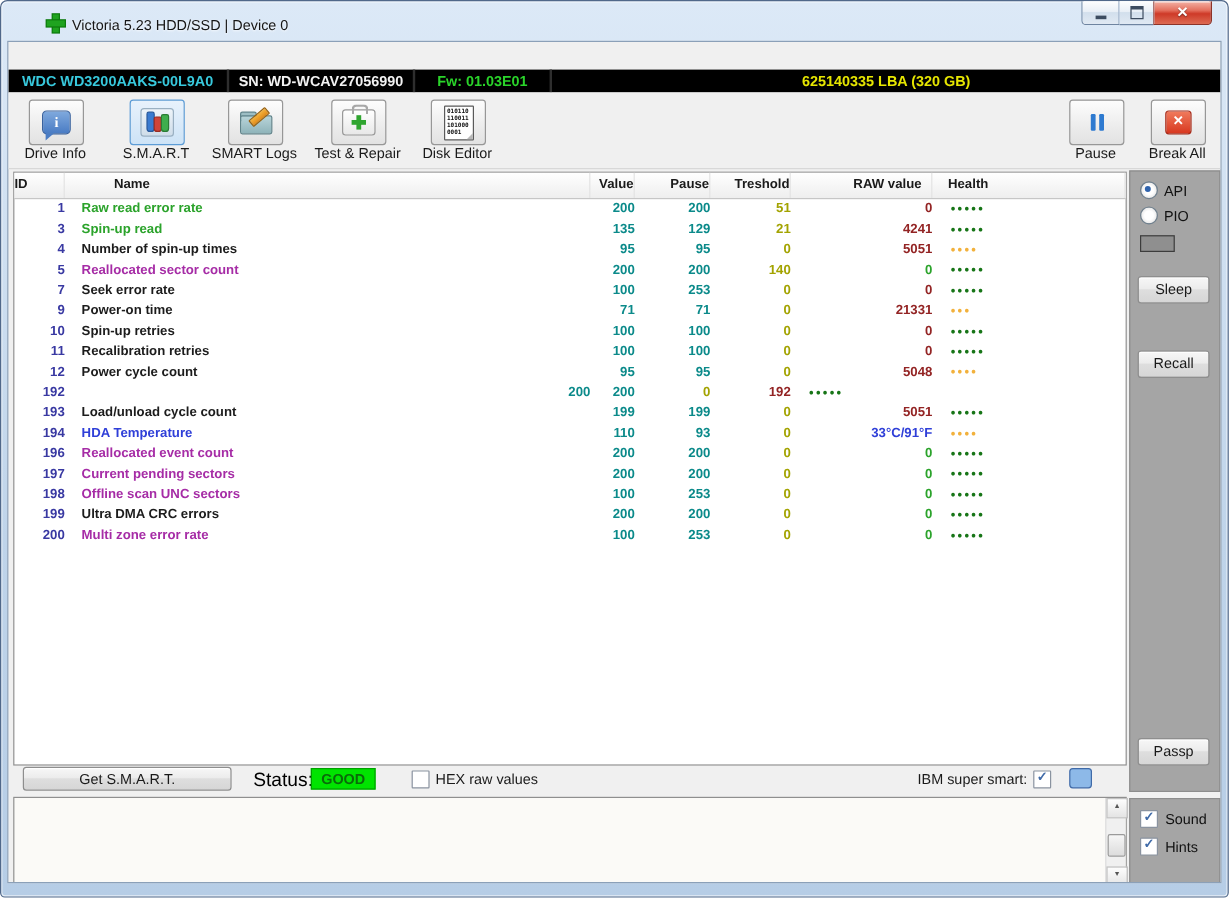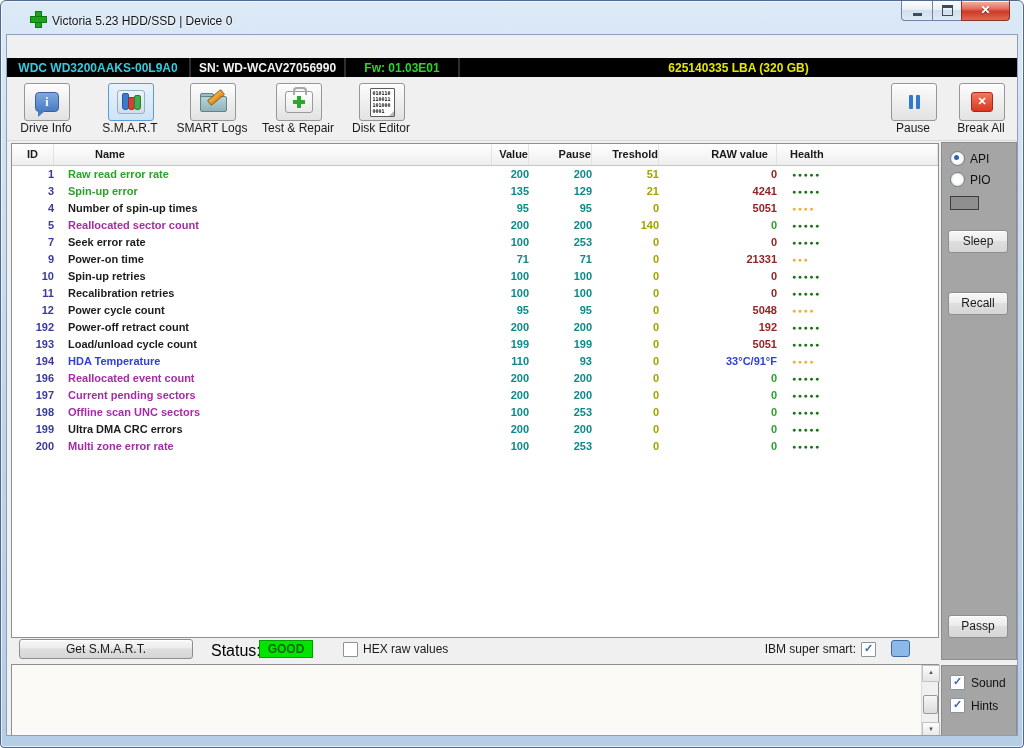--- a/index.html
+++ b/index.html
@@ -6,21 +6,21 @@
   body{width:1024px;height:748px;position:relative;overflow:hidden;
        font-family:"Liberation Sans",sans-serif;background:#fff;
        -webkit-font-smoothing:antialiased}
   .abs{position:absolute}
 
   
   .window{position:absolute;inset:0;background:linear-gradient(#dce9f7,#bfd4ea 60%,#b6cde6);
           border:1px solid #50688a;border-radius:6px 6px 4px 4px;
           box-shadow:inset 0 0 0 1px rgba(255,255,255,.65)}
   
-  .titlebar{position:absolute;left:8px;right:0;top:0;height:33px}
+  .titlebar{position:absolute;left:16px;right:0;top:0;height:33px}
   .app-icon{position:absolute;left:22px;top:11px;width:15px;height:15px}
   .app-icon .pv{position:absolute;left:5px;top:0;width:5px;height:15px;background:#1fa31f;box-shadow:0 0 0 1px #0d7a0d}
   .app-icon .ph{position:absolute;left:0;top:5px;width:15px;height:5px;background:#1fa31f;box-shadow:0 0 0 1px #0d7a0d}
   .title-text{position:absolute;left:43px;top:13px;font-size:12px;color:#151515;text-shadow:0 1px 2px rgba(255,255,255,.9)}
   .winbtns{position:absolute;right:13px;top:0;display:flex}
   .wb{height:19px;border:1px solid #6e84a0;border-top:none;display:flex;align-items:center;justify-content:center;
       background:linear-gradient(#fcfdfe,#e9eff6 45%,#d2dfec 50%,#e0e9f3);box-shadow:inset 0 1px 0 rgba(255,255,255,.8);cursor:pointer}
   .wb.min{width:30px;border-radius:0 0 0 4px}
   .wb.max{width:28px;border-left:none;border-right:none}
   .wb.close{width:47px;border-radius:0 0 4px 0;border-color:#8c3328;
@@ -84,21 +84,21 @@
   .ic-pause{display:flex;gap:3px}
   .ic-pause i{width:4px;height:14px;background:#2e7ad0;border-radius:1px}
   .ic-break{width:20px;height:18px;background:linear-gradient(#f07a5c,#d83820);border:1px solid #a82a18;border-radius:3px;
             color:#fff;font-weight:bold;font-size:11px;text-align:center;line-height:17px}
 
   
   .table-panel{position:absolute;left:4px;top:108px;width:926px;height:493px;background:#fff;border:1px solid #8f8f8f}
   .thead{display:grid;grid-template-columns:42px 438px 37px 63px 67px 118px 1fr;height:21px;
          background:linear-gradient(#ffffff,#eeeeee);border-bottom:1px solid #c6c6c6;font-size:11px;font-weight:bold;color:#1a1a1a}
   .thead div{line-height:21px;border-right:1px solid #e3e3e3}
-  .th-id{text-align:center}
+  .th-id{text-align:left}
   .th-name{padding-left:41px}
   .th-value,.th-worst,.th-tre{text-align:right}
   .th-raw{text-align:right;padding-right:8px}
   .th-health{padding-left:13px;border-right:1px solid #e3e3e3}
   .trow{display:grid;grid-template-columns:42px 438px 37px 63px 67px 118px 1fr;height:17px;font-size:11px;font-weight:bold;cursor:default}
   .trow div{line-height:17px;white-space:nowrap}
   .cid{text-align:right;color:#3939a2}
   .cname{padding-left:14px;color:#1c1c1c}
   .cval,.cworst{text-align:right;color:#0b8a8a}
   .ctre{text-align:right;color:#a3a300}
@@ -258,21 +258,21 @@
     <div class="cid">1</div>
     <div class="cname c-green">Raw read error rate</div>
     <div class="cval">200</div>
     <div class="cworst">200</div>
     <div class="ctre">51</div>
     <div class="craw craw-red">0</div>
     <div class="chealth h-green">●●●●●</div>
   </div>
           <div class="trow">
     <div class="cid">3</div>
-    <div class="cname c-green">Spin-up error</div>
+    <div class="cname c-green">Spin-up read</div>
     <div class="cval">135</div>
     <div class="cworst">129</div>
     <div class="ctre">21</div>
     <div class="craw craw-red">4241</div>
     <div class="chealth h-green">●●●●●</div>
   </div>
           <div class="trow">
     <div class="cid">4</div>
     <div class="cname c-black">Number of spin-up times</div>
     <div class="cval">95</div>
@@ -330,21 +330,20 @@
     <div class="cid">12</div>
     <div class="cname c-black">Power cycle count</div>
     <div class="cval">95</div>
     <div class="cworst">95</div>
     <div class="ctre">0</div>
     <div class="craw craw-red">5048</div>
     <div class="chealth h-orange">●●●●</div>
   </div>
           <div class="trow">
     <div class="cid">192</div>
-    <div class="cname c-black">Power-off retract count</div>
     <div class="cval">200</div>
     <div class="cworst">200</div>
     <div class="ctre">0</div>
     <div class="craw craw-red">192</div>
     <div class="chealth h-green">●●●●●</div>
   </div>
           <div class="trow">
     <div class="cid">193</div>
     <div class="cname c-black">Load/unload cycle count</div>
     <div class="cval">199</div>

